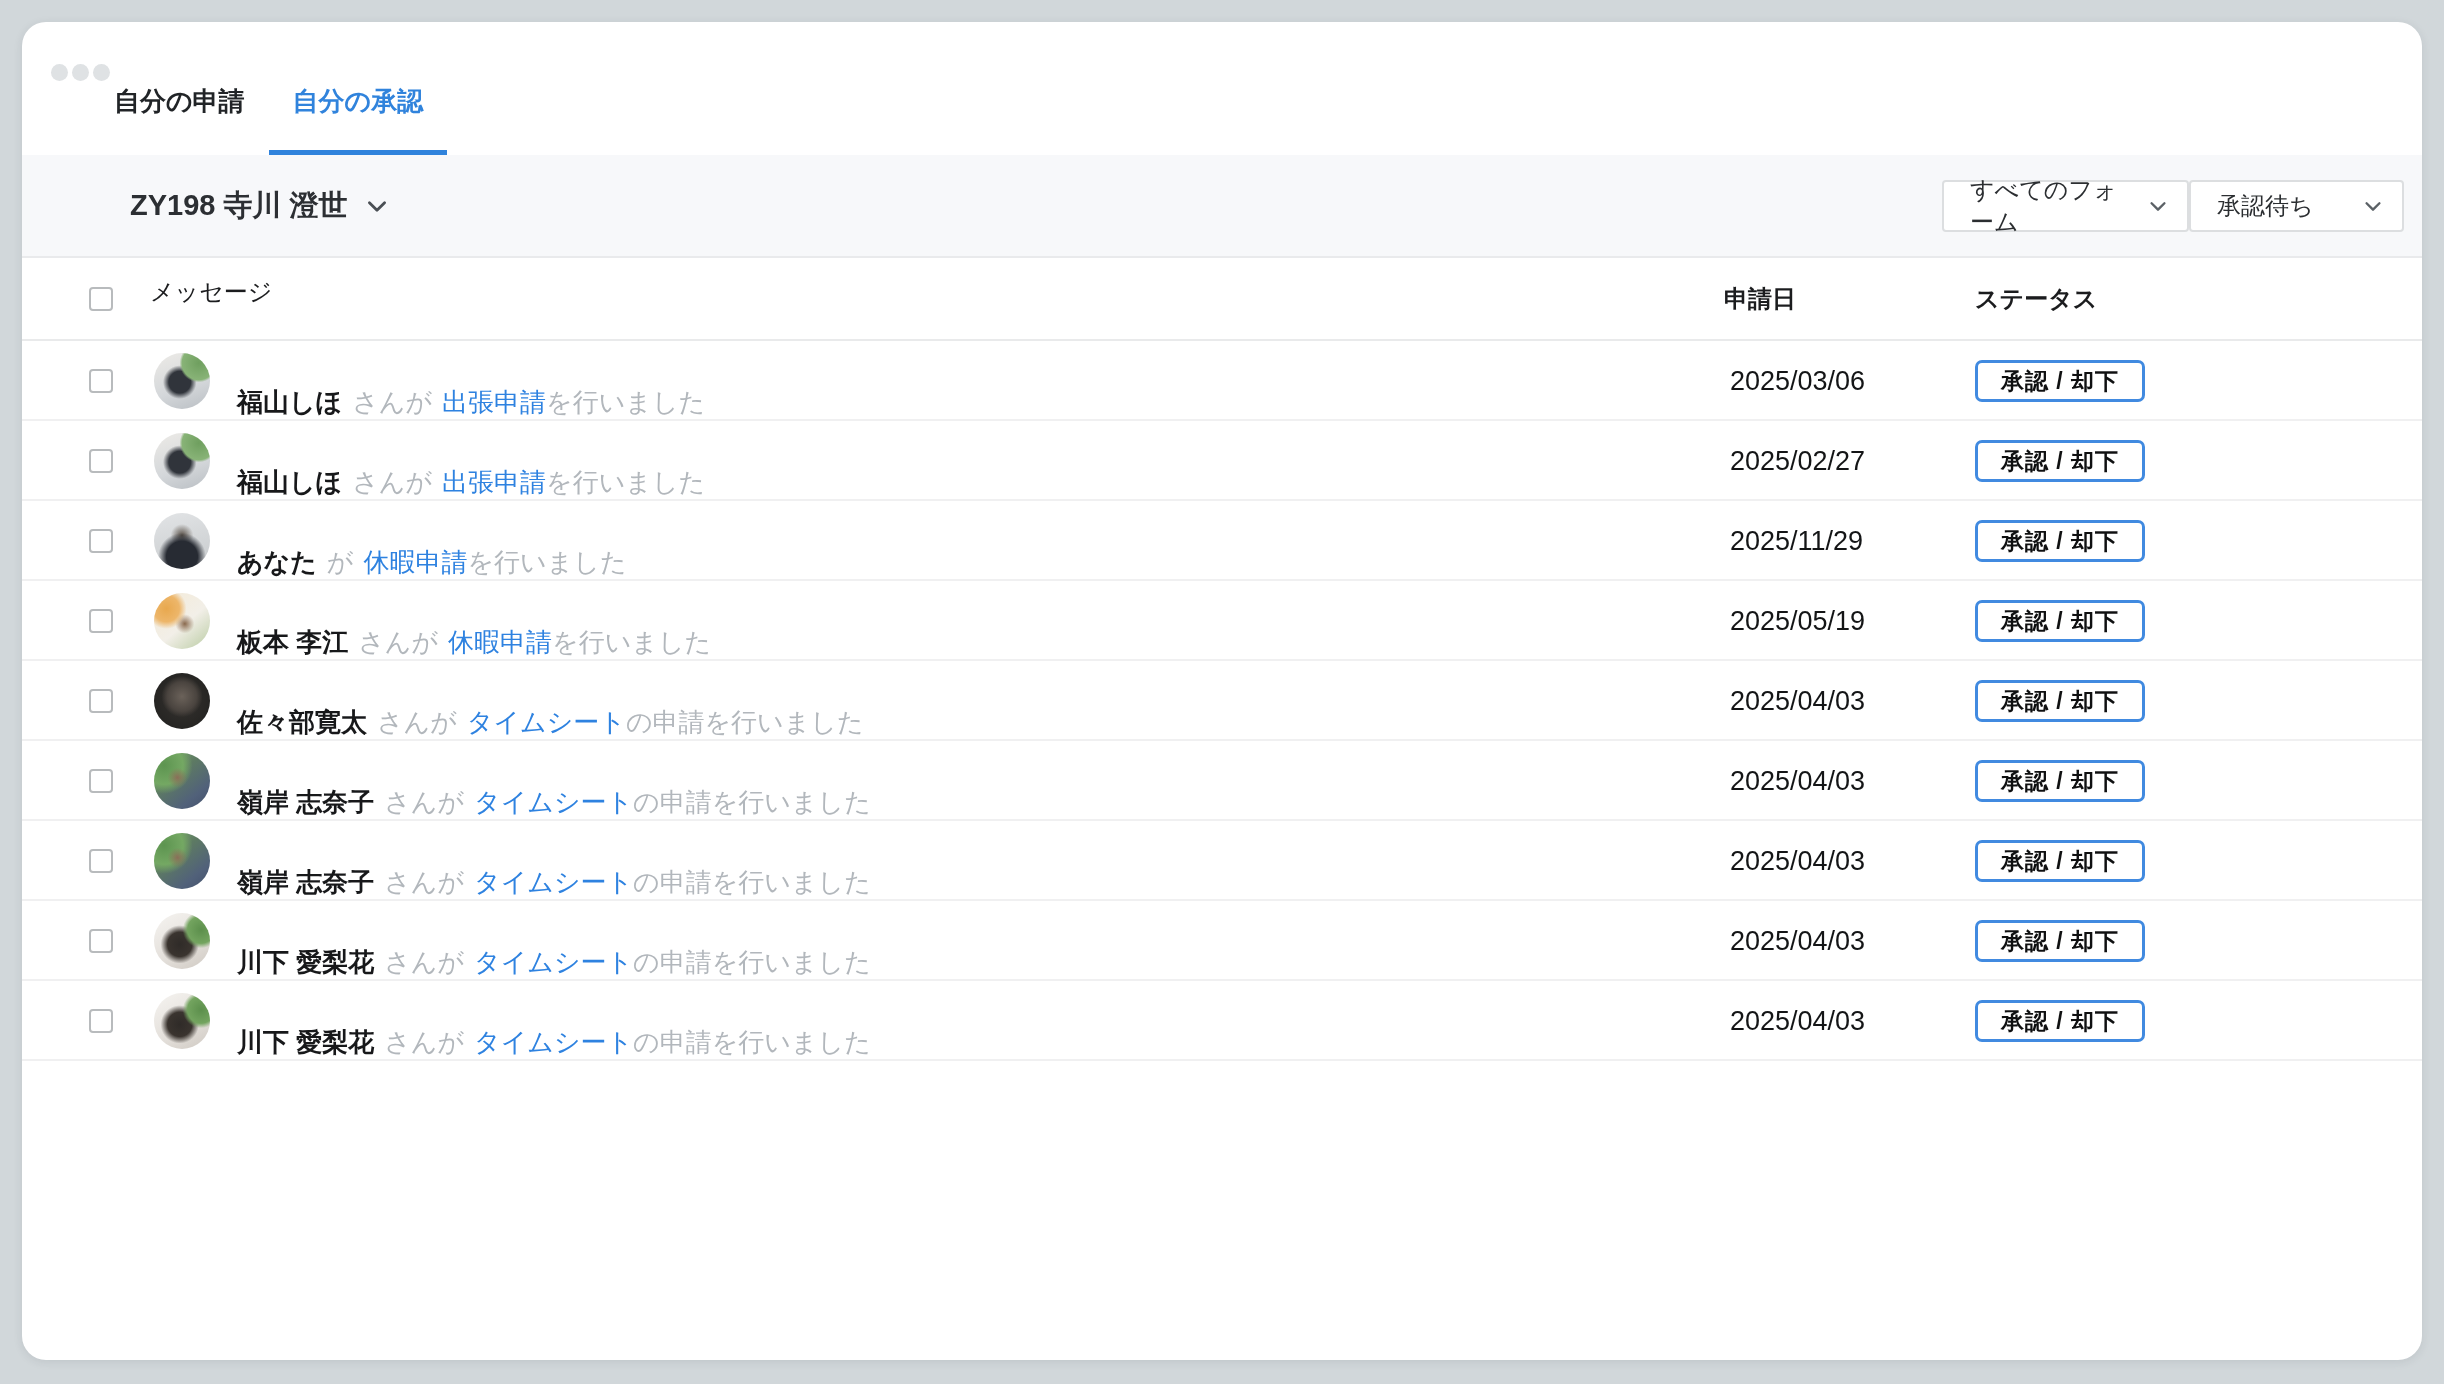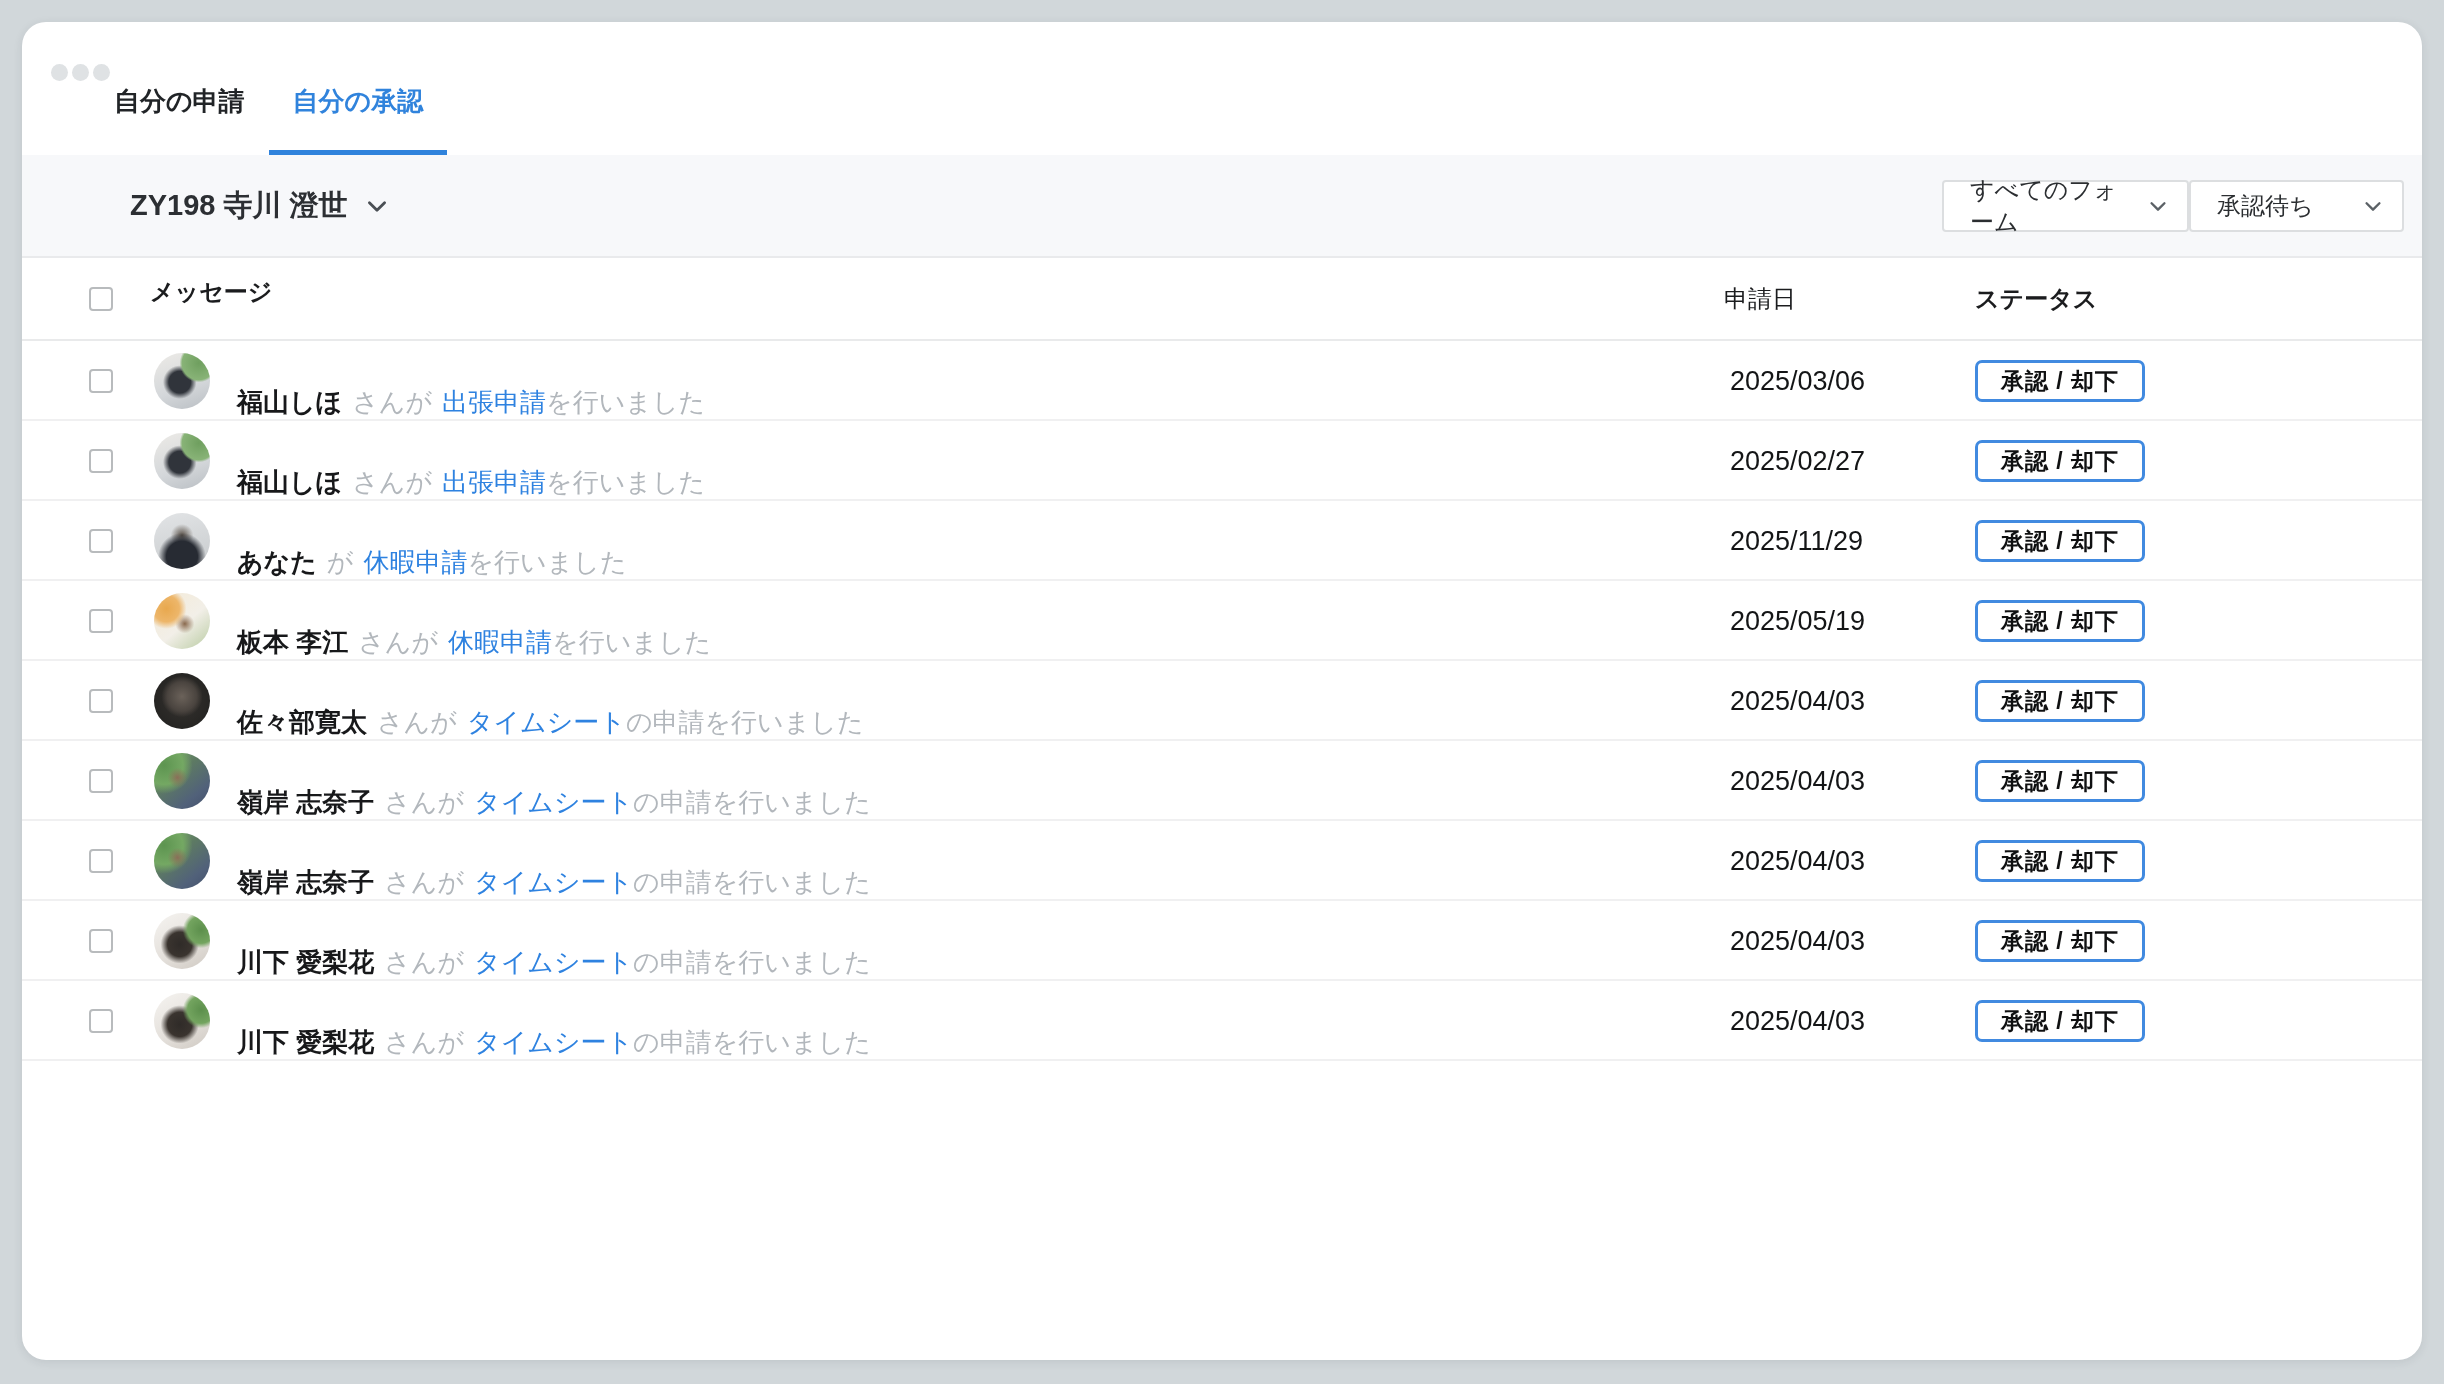--- a/index.html
+++ b/index.html
@@ -55,22 +55,22 @@
   }
   .dropdown.dd-form  { width:247px; }
   .dropdown.dd-status{ width:215px; }
   .dropdown .chev { position:absolute; right:18px; width:22px; height:22px; }
 
   
   .thead {
     position:absolute; left:0; top:236px; width:100%; height:83px;
     border-bottom:2px solid #e9eaeb; background:#fff;
   }
-  .th-msg    { position:absolute; left:128px;  top:0; height:67px; display:flex; align-items:center; font-size:24px; font-weight:700; color:#1b1c1e; }
-  .th-date   { position:absolute; left:1702px; top:0; height:81px; display:flex; align-items:center; font-size:24px; font-weight:400; color:#1b1c1e; }
+  .th-msg    { position:absolute; left:128px;  top:0; height:67px; display:flex; align-items:center; font-size:24px; font-weight:400; color:#1b1c1e; }
+  .th-date   { position:absolute; left:1702px; top:0; height:81px; display:flex; align-items:center; font-size:24px; font-weight:700; color:#1b1c1e; }
   .th-status { position:absolute; left:1953px; top:0; height:81px; display:flex; align-items:center; font-size:24px; font-weight:700; color:#1b1c1e; }
 
   .checkbox {
     width:24px; height:24px; background:#fff;
     border:2px solid #b8bbbd; border-radius:4px; cursor:pointer;
   }
   .thead .checkbox { position:absolute; left:67px; top:29px; }
 
   .tbody { position:absolute; left:0; top:319px; width:100%; }
   .row { position:relative; width:100%; height:80px; border-bottom:2px solid #f0f0f1; background:#fff; }

